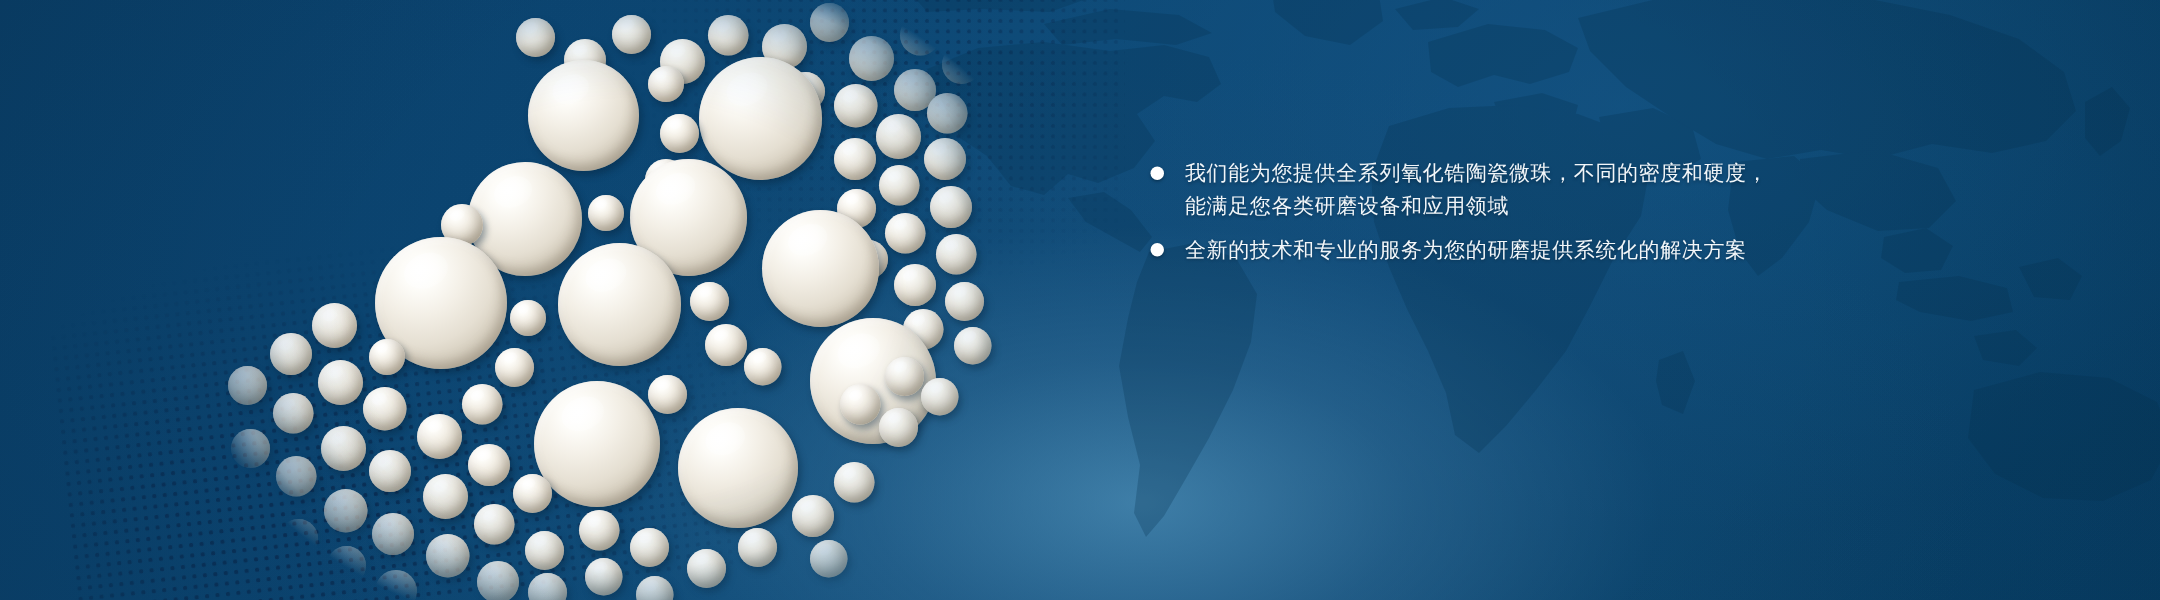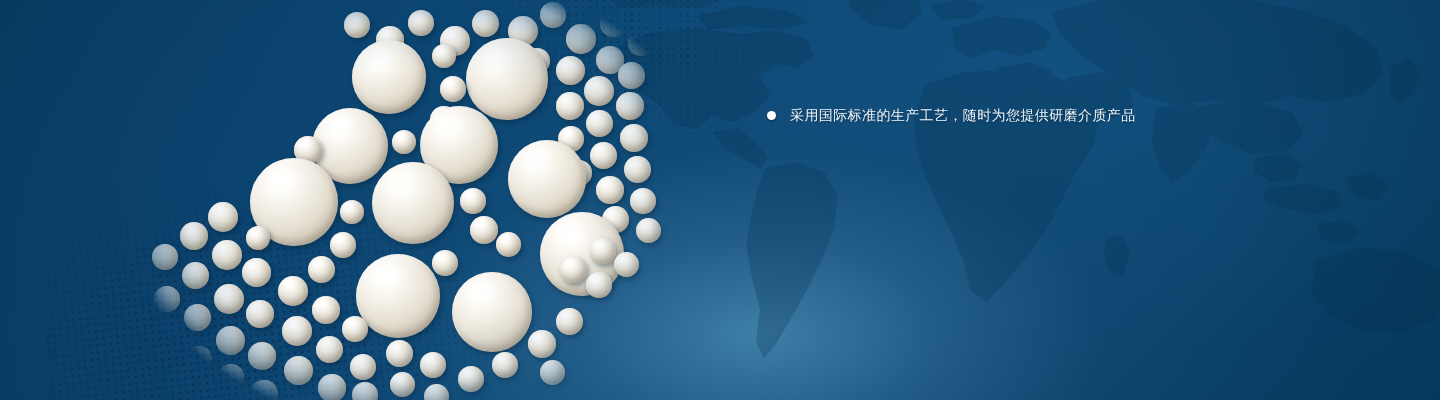--- a/index.html
+++ b/index.html
@@ -332,25 +332,32 @@
     <span class="bead" style="left:614px;top:252px;width:25px;height:25px;"></span>
   </div>
 
   <div class="bg-vignette"></div>
 
   <div class="content">
 
 
     <ul class="bullets">
 
-
-
       <li class="bullet-row">
         <span class="bullet-dot"></span>
         <span class="bullet-text">
-          <span>采用国际标准的生产工艺，随时为您提供研磨介质产品</span>
+          <span>我们能为您提供全系列氧化锆陶瓷微珠，不同的密度和硬度，</span>
+          <span class="line2">能满足您各类研磨设备和应用领域</span>
         </span>
       </li>
 
+      <li class="bullet-row">
+        <span class="bullet-dot"></span>
+        <span class="bullet-text">
+          <span>全新的技术和专业的服务为您的研磨提供系统化的解决方案</span>
+        </span>
+      </li>
+
+
     </ul>
   </div>
 
 </div>
 
 </body></html>

